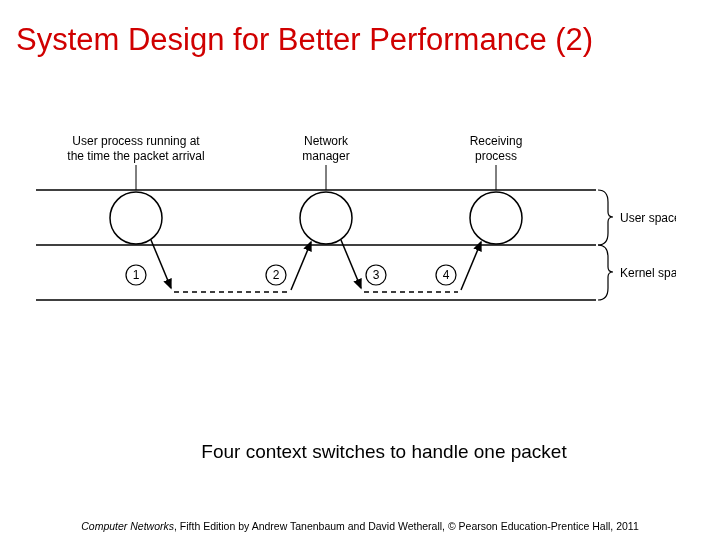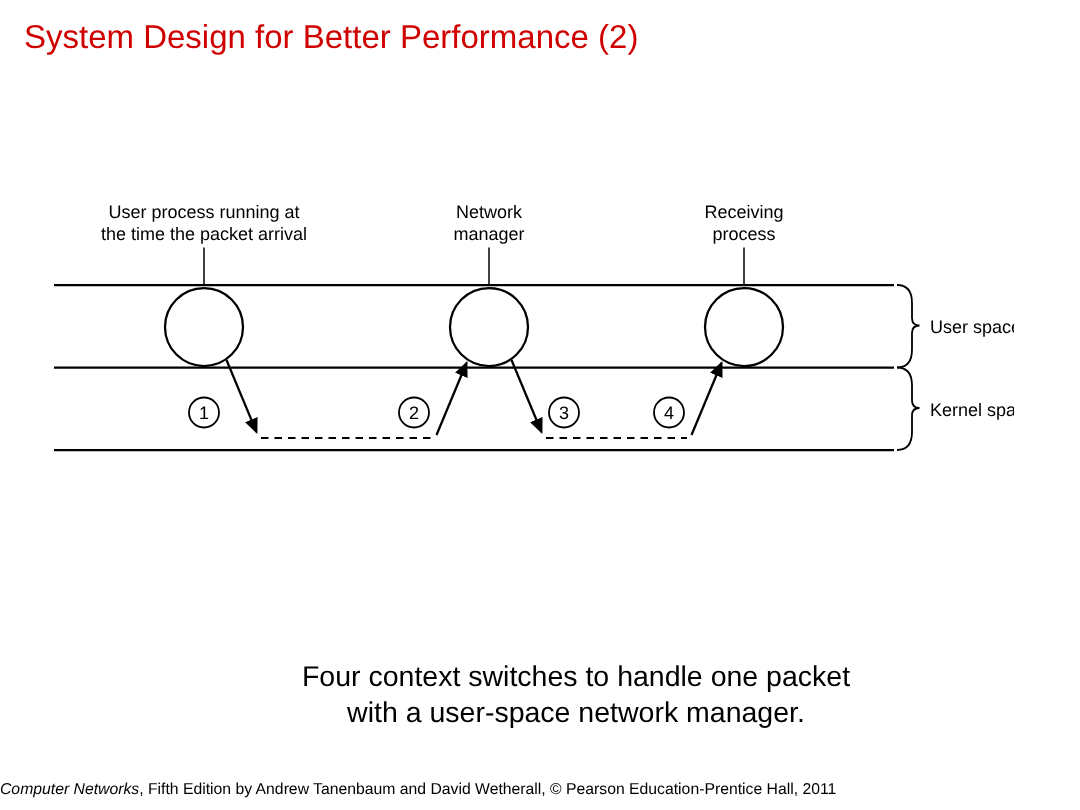--- a/index.html
+++ b/index.html
@@ -7,23 +7,23 @@
     padding: 0;
     width: 720px;
     height: 540px;
     font-family: Arial, Helvetica, sans-serif;
     background: #fff;
     position: relative;
     overflow: hidden;
   }
   .slide-title {
     color: #d00000;
-    font-size: 22px;
+    font-size: 31px;
     font-weight: normal;
-    padding: 12px 14px 0 16px;
+    padding: 22px 14px 0 16px;
   }
   .diagram {
     position: absolute;
     left: 36px;
     top: 130px;
     width: 640px;
     height: 220px;
   }
   .diagram svg { display:block; }
   .caption {
@@ -35,20 +35,21 @@
     font-size: 19px;
     line-height: 1.25;
     color: #000;
     padding-left: 24px;
   }
   .footer {
     position: absolute;
     bottom: 8px;
     left: 0;
     width: 720px;
+    text-align: center;
     font-size: 10.5px;
     color: #000;
   }
   .footer .book { font-style: italic; }
   .dlabel { font-family: Arial, Helvetica, sans-serif; font-size: 12px; fill:#000; }
 </style>
 </head>
 <body>
 
 <div class="slide-title">System Design for Better Performance (2)</div>
@@ -109,18 +110,17 @@
   <circle cx="340" cy="145" r="10" fill="#fff" stroke="#000" stroke-width="1.2"></circle>
   <text class="dlabel" x="340" y="149" text-anchor="middle">3</text>
 
   <circle cx="410" cy="145" r="10" fill="#fff" stroke="#000" stroke-width="1.2"></circle>
   <text class="dlabel" x="410" y="149" text-anchor="middle">4</text>
 </svg>
 </div>
 
 <div class="caption">
   <span>Four context switches to handle one packet</span><br>
-  <span>with a user-space network manager.</span>
 </div>
 
 <div class="footer">
   <span class="book">Computer Networks</span><span>, Fifth Edition by Andrew Tanenbaum and David Wetherall, © Pearson Education-Prentice Hall, 2011</span>
 </div>
 
 </body></html>

